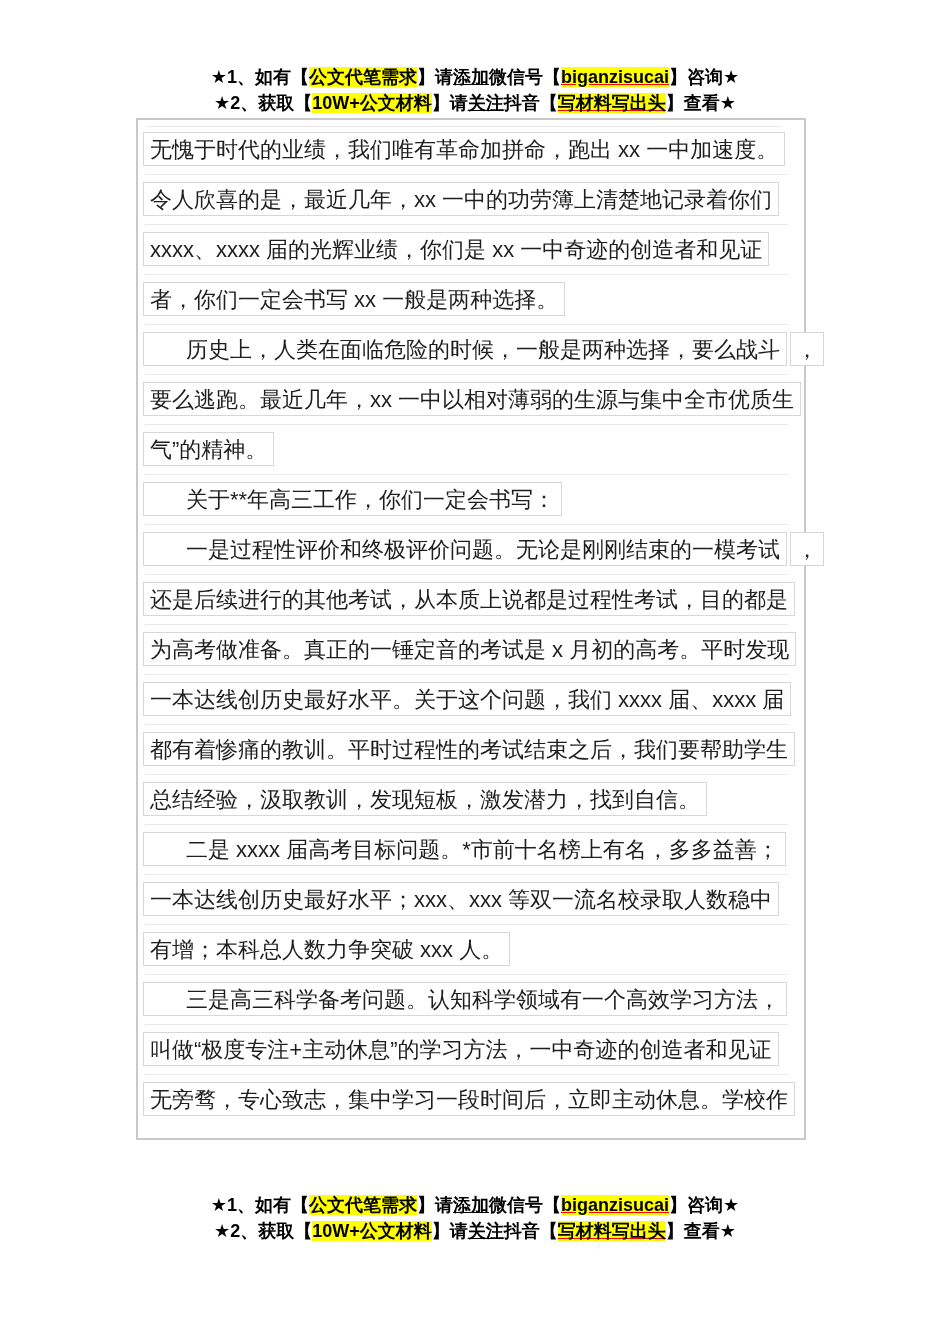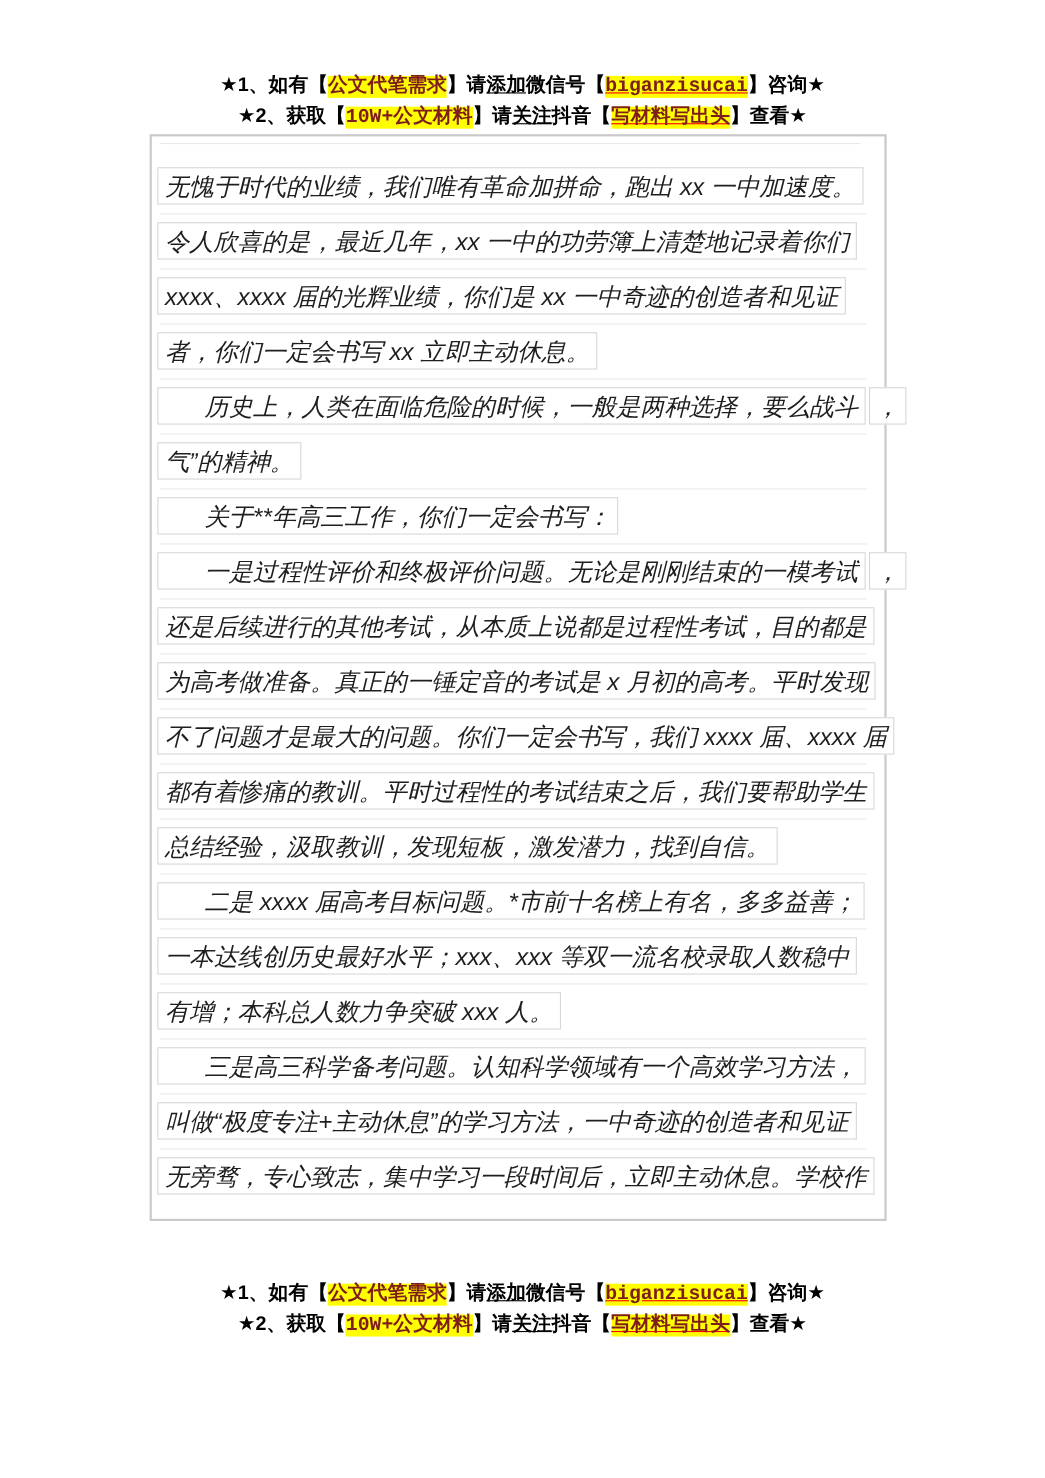--- a/index.html
+++ b/index.html
@@ -4,32 +4,32 @@
 <style>
   html,body{margin:0;padding:0;}
   body{
     width:950px;height:1344px;background:#ffffff;overflow:hidden;
     font-family:"Liberation Sans","DejaVu Sans",sans-serif;
   }
   .promo{text-align:center;font-weight:bold;font-size:18px;line-height:26px;color:#000;}
   .promo-top{padding-top:64px;}
   .promo-bottom{margin-top:52px;}
   .promo-line{white-space:nowrap;}
-  .hl{color:#7f1d1d;background:#ffff00;font-family:Liberation Mono, monospace;}
+  .hl{color:#000000;background:#ffff00;}
   .u{text-decoration:underline;margin-top:30px;}
   .hl.u{text-decoration-color:#ff0000;}
 
   .doc{
     box-sizing:border-box;position:relative;margin-left:136px;margin-top:2px;
     width:670px;border:2px solid #c9c9c9;background:#fff;
     padding:12px 0 6px 0;
   }
   .doc::before{content:"";position:absolute;top:6px;left:8px;right:22px;border-top:1px solid #e8e8e8;}
 
-  .row{position:relative;height:34px;margin:16px 0 16px 5px;white-space:nowrap;font-style:italic;}
+  .row{position:relative;height:34px;margin:0 0 16px 5px;white-space:nowrap;}
   .row::after{content:"";position:absolute;left:2px;right:16px;bottom:-9px;border-top:1px solid #eaeaea;}
   .row:last-child::after{display:none;}
 
   .linebox{
     display:inline-block;vertical-align:top;box-sizing:border-box;height:34px;
     border:1px solid #d7d7d7;background:#fff;padding:3px 6px 0 6px;
     font-size:22px;line-height:27px;color:#1e1e1e;
   }
   .row.indent .linebox{text-indent:36px;}
 
@@ -45,28 +45,29 @@
 
 <div class="promo promo-top">
   <div class="promo-line" id="promo-top-1"><span class="">★1、如有【</span><span class="hl ">公文代笔需求</span><span class="">】请</span><span class="u">添加</span><span class="">微信号【</span><span class="hl u">biganzisucai</span><span class="">】咨询★</span></div>
   <div class="promo-line" id="promo-top-2"><span class="">★2、获取【</span><span class="hl ">10W+公文材料</span><span class="">】请</span><span class="u">关注</span><span class="">抖音【</span><span class="hl u">写材料写出头</span><span class="">】查看★</span></div>
 </div>
 
 <div class="doc" id="doc">
     <div class="row"><span class="linebox">无愧于时代的业绩，我们唯有革命加拼命，跑出 xx 一中加速度。</span></div>
     <div class="row"><span class="linebox">令人欣喜的是，最近几年，xx 一中的功劳簿上清楚地记录着你们</span></div>
     <div class="row"><span class="linebox">xxxx、xxxx 届的光辉业绩，你们是 xx 一中奇迹的创造者和见证</span></div>
-    <div class="row"><span class="linebox">者，你们一定会书写 xx 立即主动休息。</span></div>
+    <div class="row"><span class="linebox">者，你们一定会书写 xx 一般是两种选择。</span></div>
     <div class="row indent"><span class="linebox">历史上，人类在面临危险的时候，一般是两种选择，要么战斗</span><span class="tail">，</span></div>
+    <div class="row"><span class="linebox">要么逃跑。最近几年，xx 一中以相对薄弱的生源与集中全市优质生</span></div>
     <div class="row"><span class="linebox">气”的精神。</span></div>
     <div class="row indent"><span class="linebox">关于**年高三工作，你们一定会书写：</span></div>
     <div class="row indent"><span class="linebox">一是过程性评价和终极评价问题。无论是刚刚结束的一模考试</span><span class="tail">，</span></div>
     <div class="row"><span class="linebox">还是后续进行的其他考试，从本质上说都是过程性考试，目的都是</span></div>
     <div class="row"><span class="linebox">为高考做准备。真正的一锤定音的考试是 x 月初的高考。平时发现</span></div>
-    <div class="row"><span class="linebox">不了问题才是最大的问题。你们一定会书写，我们 xxxx 届、xxxx 届</span></div>
+    <div class="row"><span class="linebox">一本达线创历史最好水平。关于这个问题，我们 xxxx 届、xxxx 届</span></div>
     <div class="row"><span class="linebox">都有着惨痛的教训。平时过程性的考试结束之后，我们要帮助学生</span></div>
     <div class="row"><span class="linebox">总结经验，汲取教训，发现短板，激发潜力，找到自信。</span></div>
     <div class="row indent"><span class="linebox">二是 xxxx 届高考目标问题。*市前十名榜上有名，多多益善；</span></div>
     <div class="row"><span class="linebox">一本达线创历史最好水平；xxx、xxx 等双一流名校录取人数稳中</span></div>
     <div class="row"><span class="linebox">有增；本科总人数力争突破 xxx 人。</span></div>
     <div class="row indent"><span class="linebox">三是高三科学备考问题。认知科学领域有一个高效学习方法，</span></div>
     <div class="row"><span class="linebox">叫做“极度专注+主动休息”的学习方法，一中奇迹的创造者和见证</span></div>
     <div class="row"><span class="linebox">无旁骛，专心致志，集中学习一段时间后，立即主动休息。学校作</span></div>
   </div>
 

